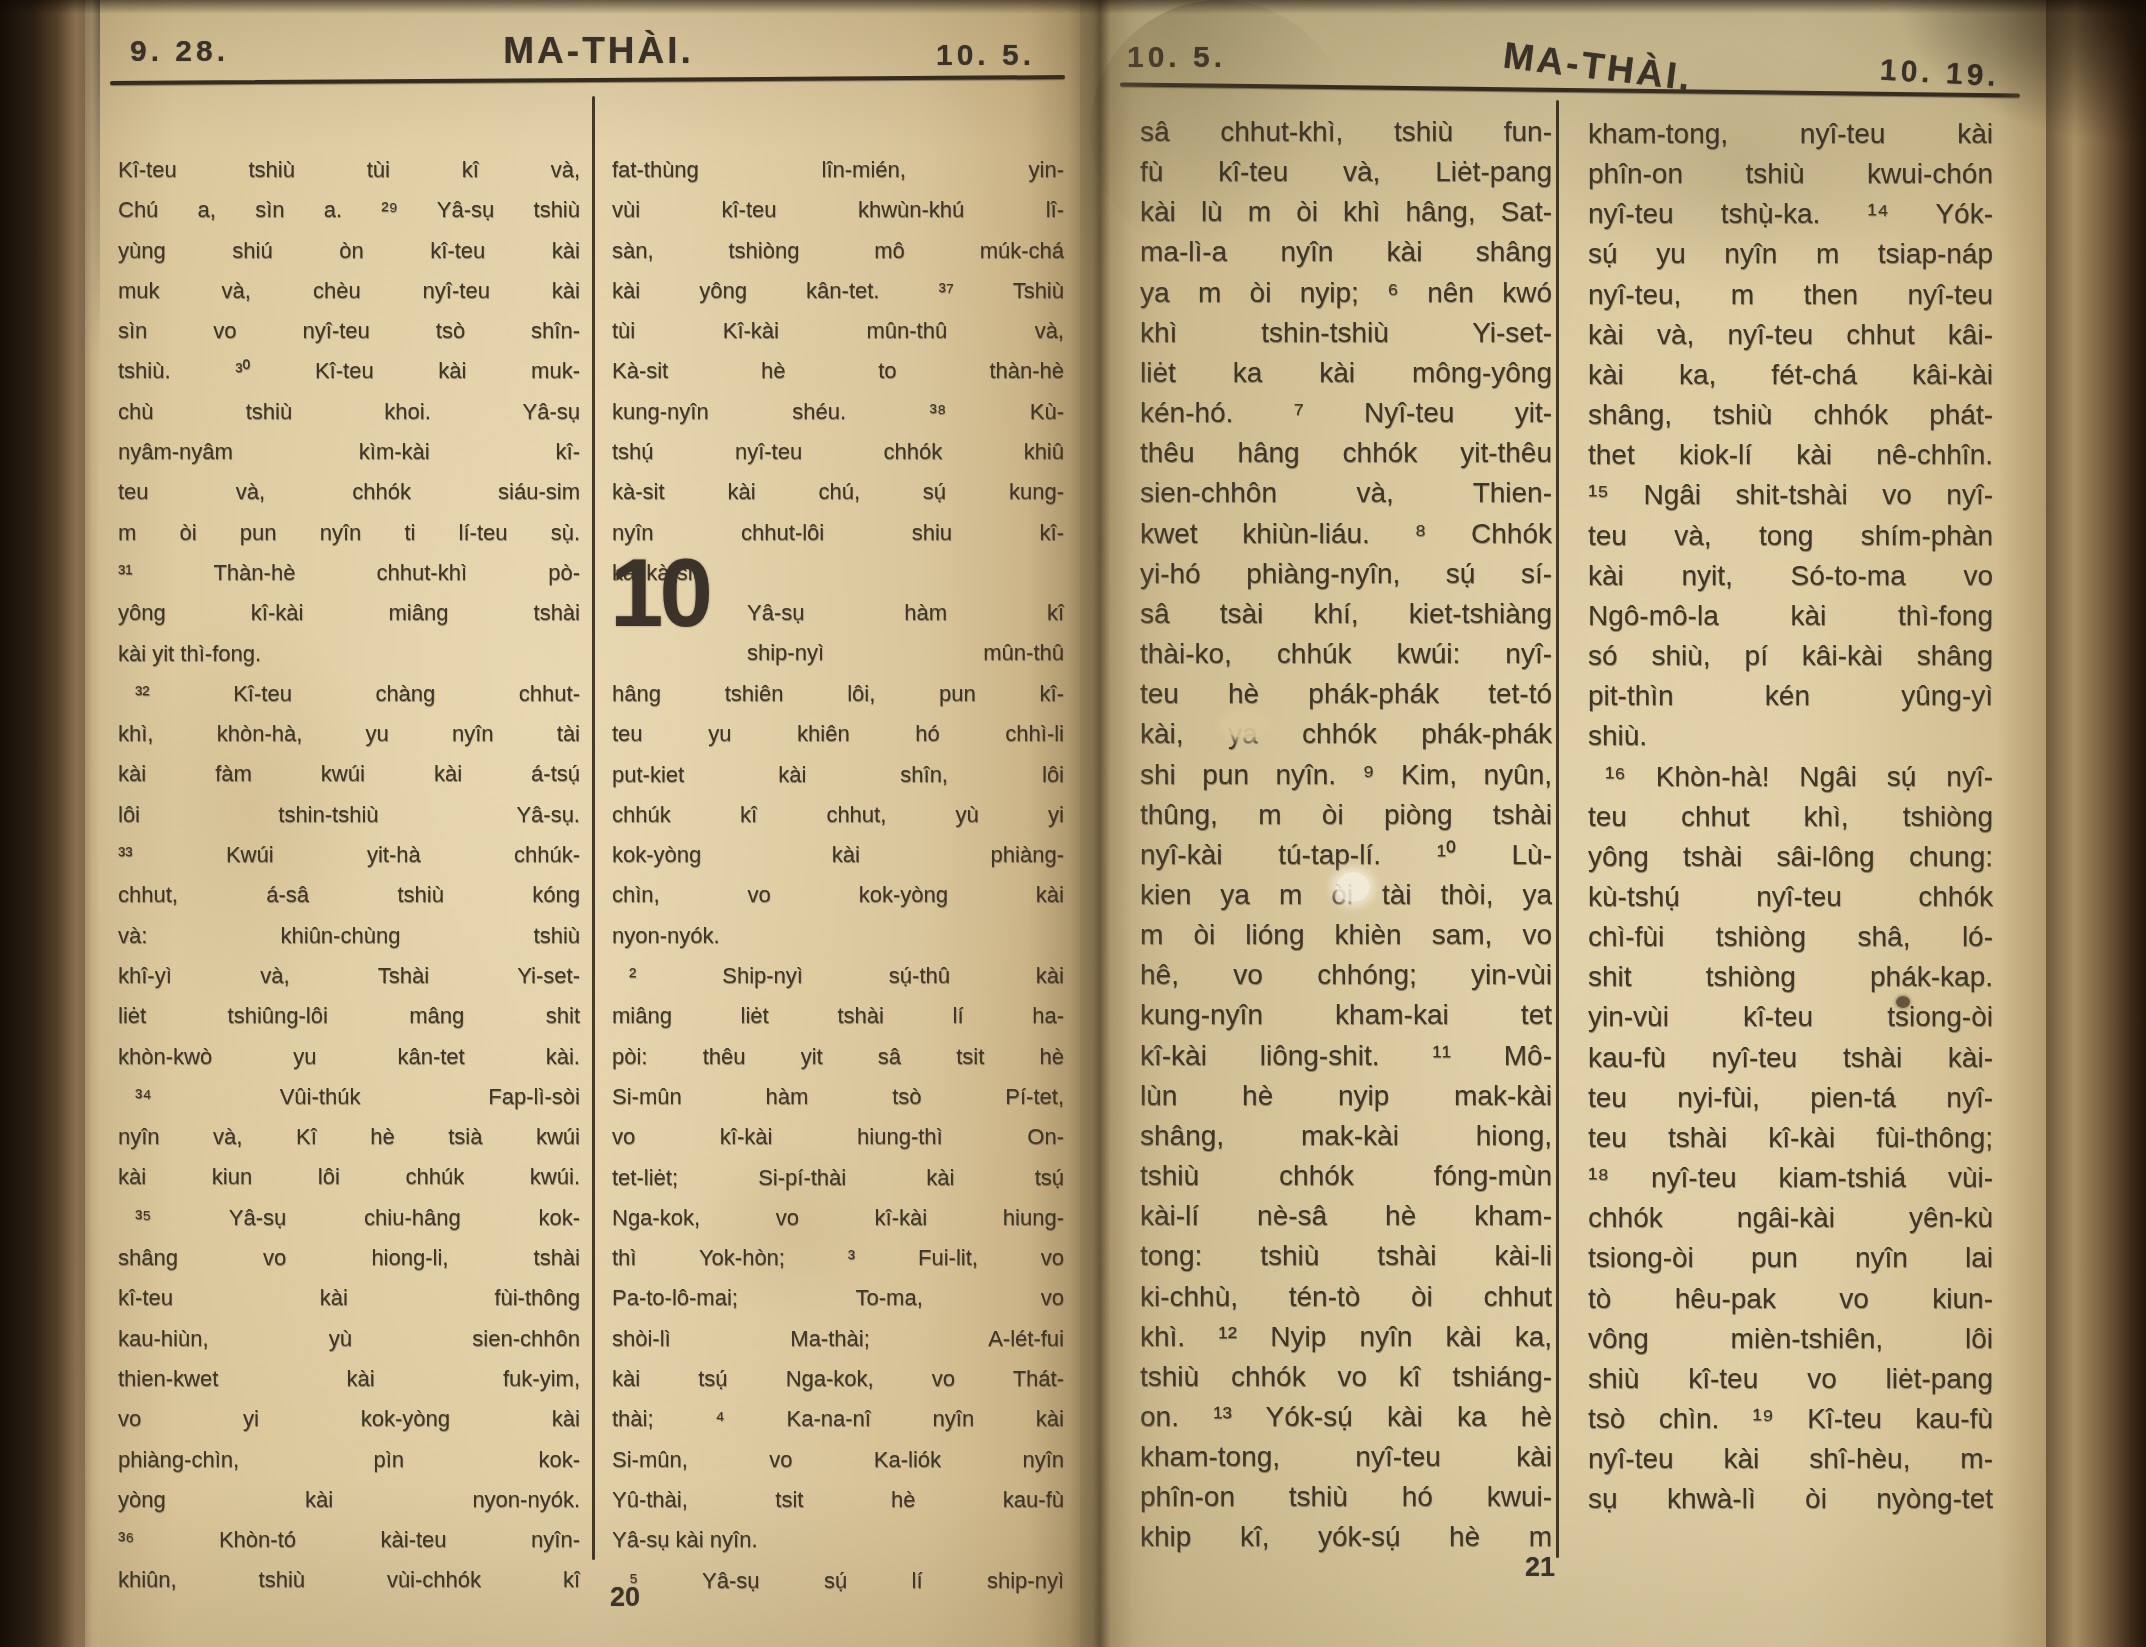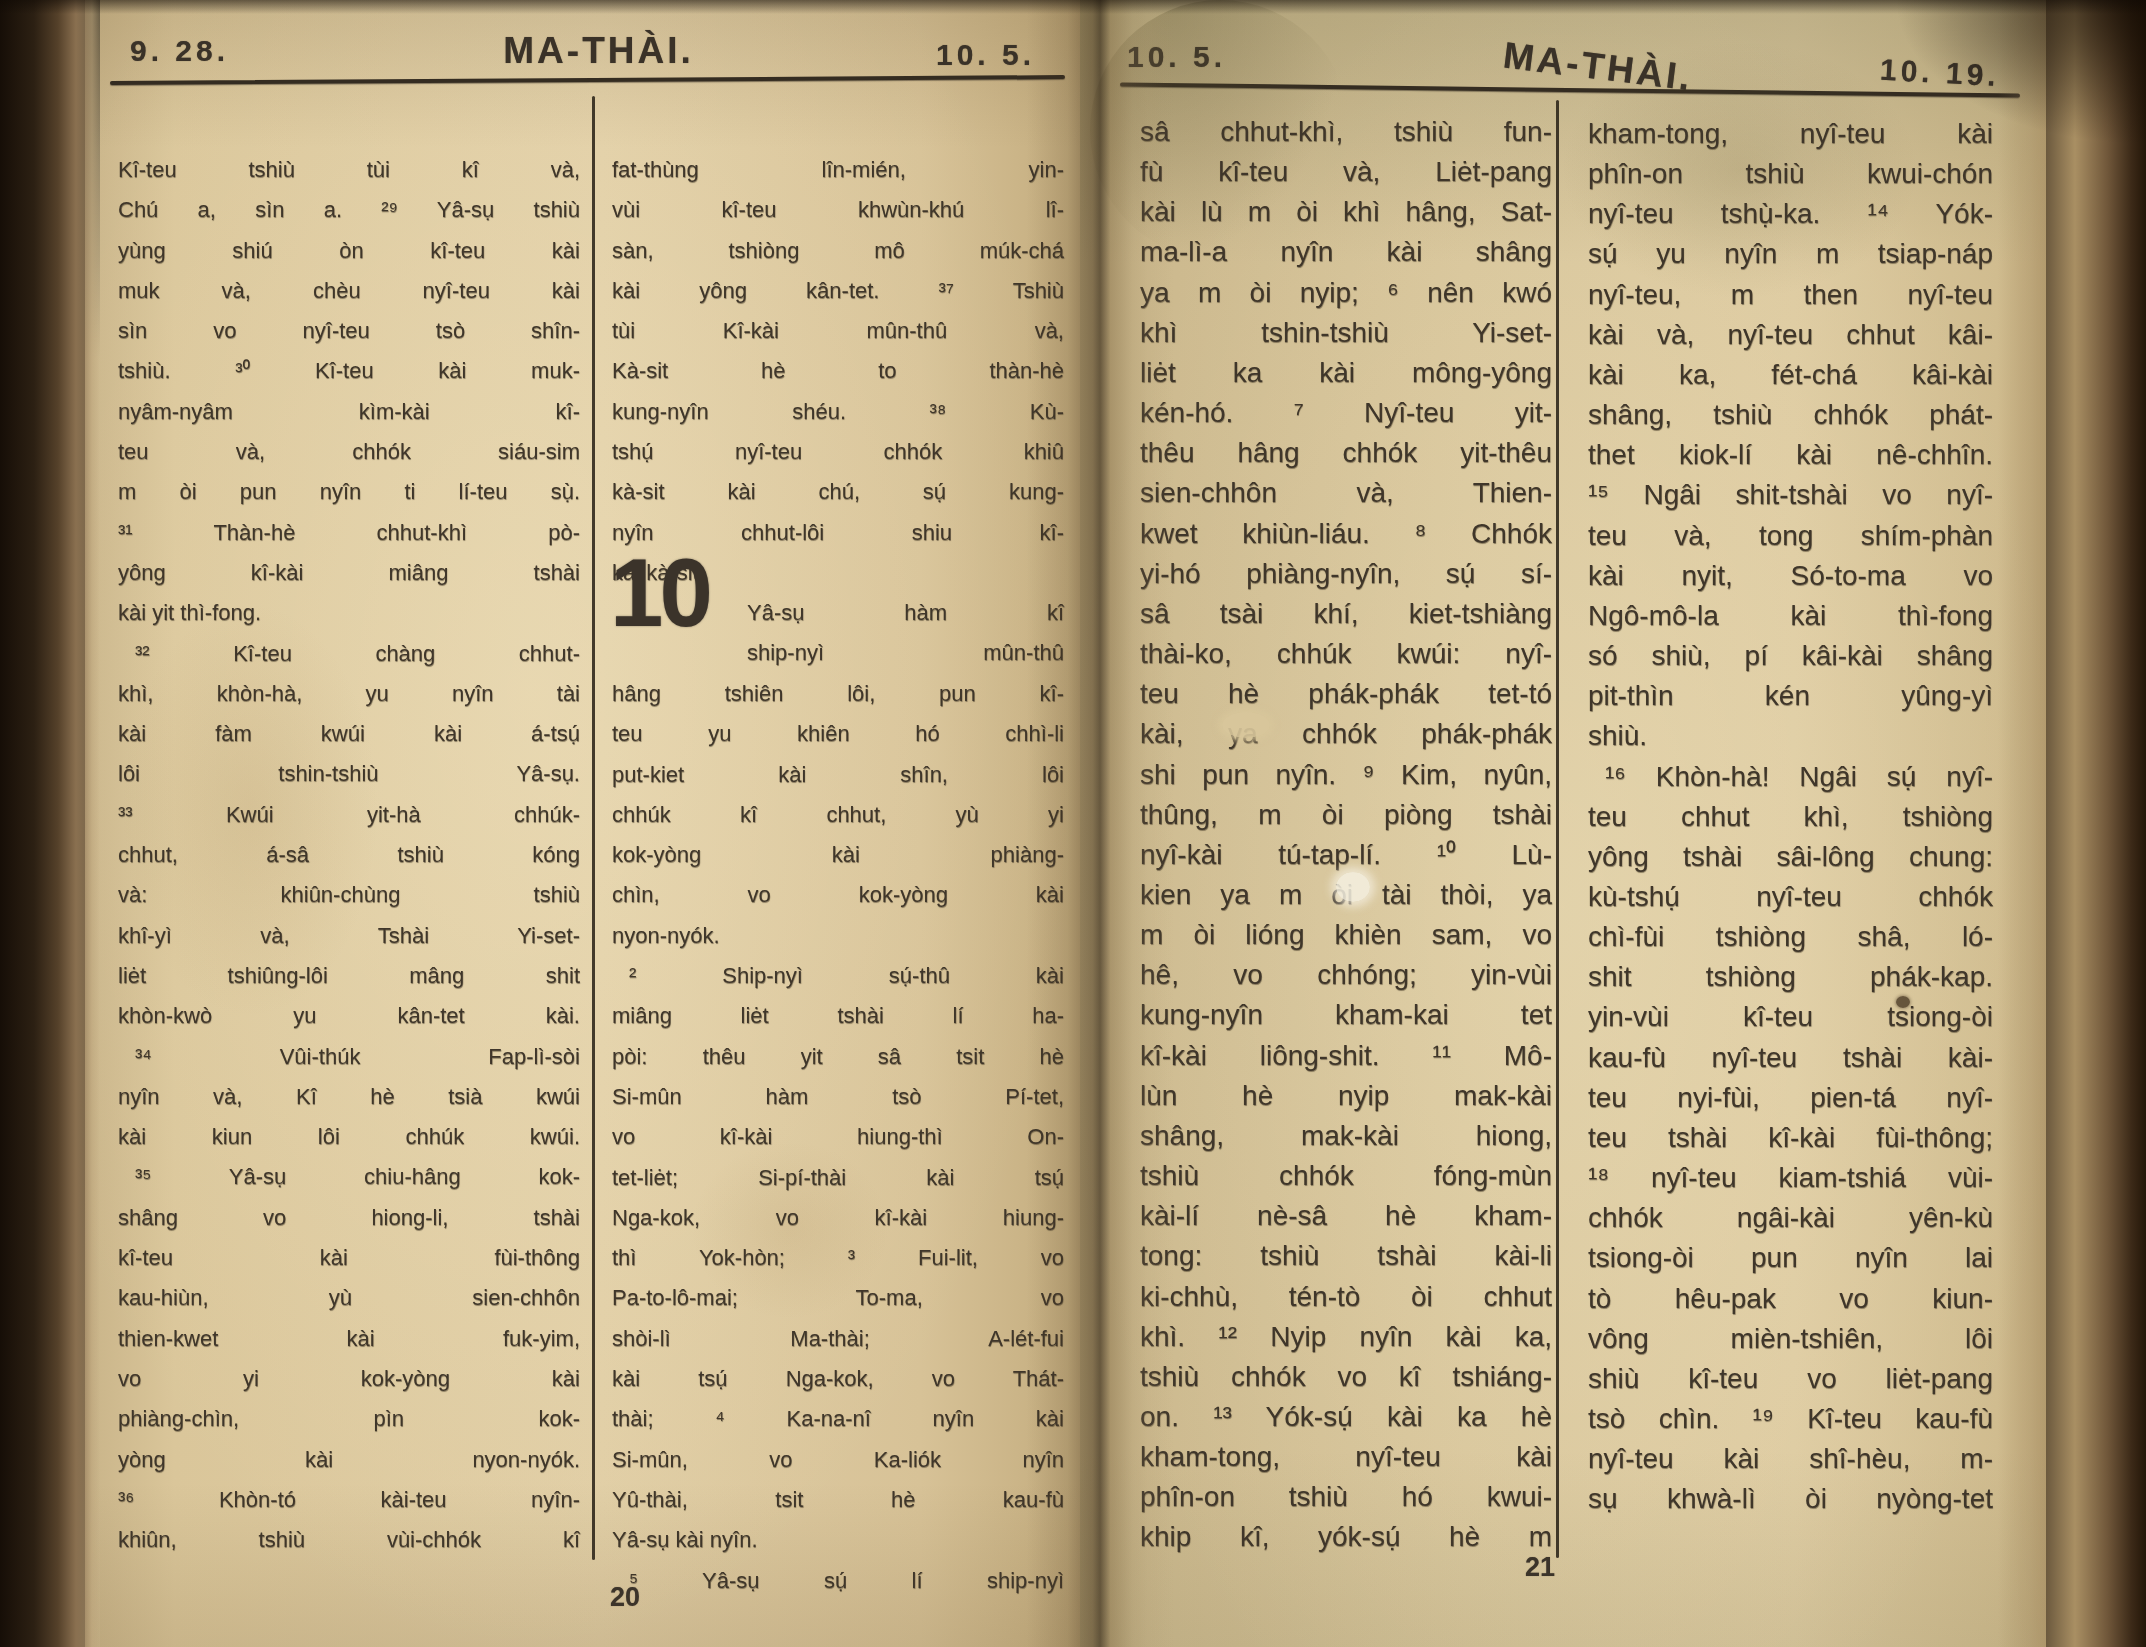--- a/index.html
+++ b/index.html
@@ -65,20 +65,21 @@
     <span class="hnum" style="left:851px;top:38px;">10. 5.</span>
     <div class="hrule" style="left:25px;top:78px;width:955px;transform:rotate(-0.35deg);"></div>
 
     <div class="col c29" style="left:33px;top:106px;width:462px;z-index:2;">
         <div class="tline">Kî-teu tshiù tùi kî và,</div>
         <div class="tline">Chú a, sìn a. ²⁹ Yâ-sụ tshiù</div>
         <div class="tline">yùng shiú òn kî-teu kài</div>
         <div class="tline">muk và, chèu nyî-teu kài</div>
         <div class="tline">sìn vo nyî-teu tsò shîn-</div>
         <div class="tline">tshiù. ³⁰ Kî-teu kài muk-</div>
+        <div class="tline">chù tshiù khoi. Yâ-sụ</div>
         <div class="tline">nyâm-nyâm kìm-kài kî-</div>
         <div class="tline">teu và, chhók siáu-sim</div>
         <div class="tline">m òi pun nyîn ti lí-teu sụ̀.</div>
         <div class="tline">³¹ Thàn-hè chhut-khì pò-</div>
         <div class="tline">yông kî-kài miâng tshài</div>
         <div class="tline nojust">kài yit thì-fong.</div>
         <div class="tline pind">³² Kî-teu chàng chhut-</div>
         <div class="tline">khì, khòn-hà, yu nyîn tài</div>
         <div class="tline">kài fàm kwúi kài á-tsụ́</div>
         <div class="tline">lôi tshin-tshiù Yâ-sụ.</div>

